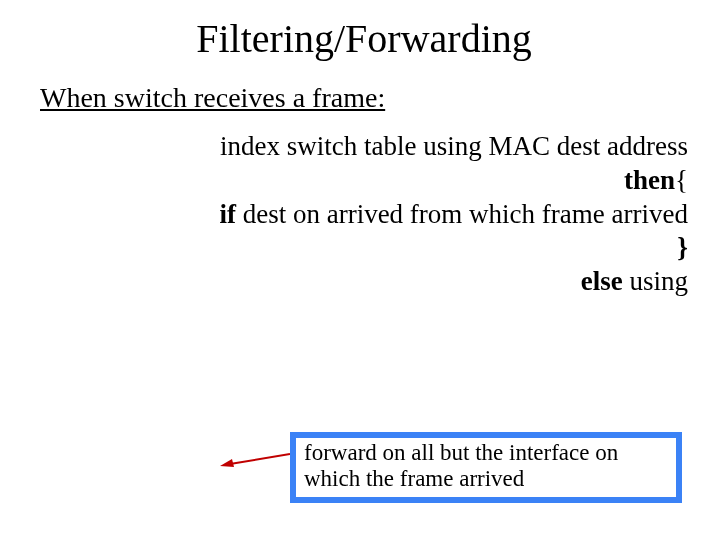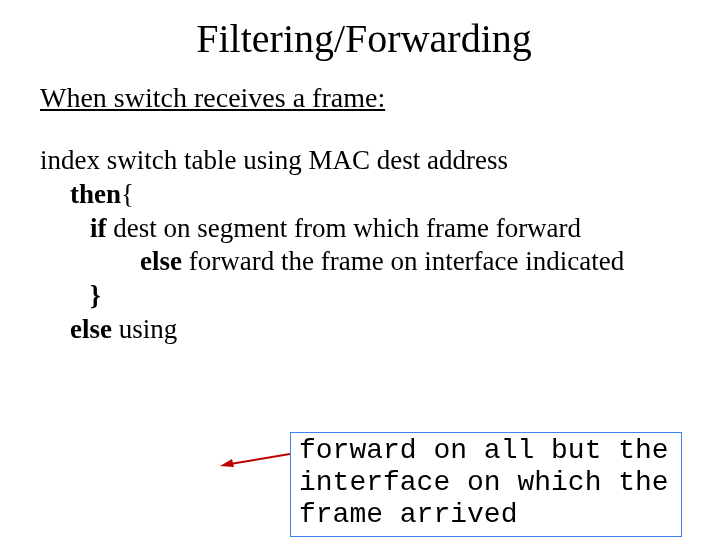--- a/index.html
+++ b/index.html
@@ -20,39 +20,40 @@
   }
   .title {
     text-align: center;
     font-size: 40px;
     margin: 5px 0 20px 0;
     font-weight: normal;
   }
   .subhead {
     font-size: 28px;
     text-decoration: underline;
-    margin-bottom: 30px;
+    margin-bottom: 16px;
   }
   .body {
     font-size: 27px;
     line-height: 1.25;
+    text-align: right;
   }
   .ind1 { padding-left: 30px; }
   .ind2 { padding-left: 50px; }
   .ind3 { padding-left: 100px; }
   .kw { font-weight: bold; }
   .callout {
     position: absolute;
     left: 290px;
     top: 432px;
     width: 392px;
-    border: 1px solid #3b82f6;
+    border: 6px solid #3b82f6;
     padding: 2px 8px 4px 8px;
-    font-family: Liberation Mono, monospace;
-    font-size: 28px;
+    font-family: Liberation Serif, serif;
+    font-size: 23px;
     line-height: 1.15;
     box-sizing: border-box;
   }
   .arrow {
     position: absolute;
     left: 220px;
     top: 450px;
     width: 70px;
     height: 20px;
   }
@@ -67,24 +68,21 @@
   <div class="title">Filtering/Forwarding</div>
 
   <div class="subhead">When switch receives a frame:</div>
 
   <div class="body">
     <div>index switch table using MAC dest address</div>
     <div class="ind1">
       <span class="kw">then</span><span>{</span>
     </div>
     <div class="ind2">
-      <span class="kw">if</span><span> dest on segment from which frame forward</span>
-    </div>
-    <div class="ind3">
-      <span class="kw">else</span><span> forward the frame on interface indicated</span>
+      <span class="kw">if</span><span> dest on arrived from which frame arrived</span>
     </div>
     <div class="ind2 kw">}</div>
     <div class="ind1">
       <span class="kw">else</span><span> using</span>
     </div>
   </div>
 
   <svg class="arrow" viewBox="0 0 70 20">
     <line x1="70" y1="4" x2="10" y2="14"></line>
     <polygon points="0,16 12,9 14,17"></polygon>

